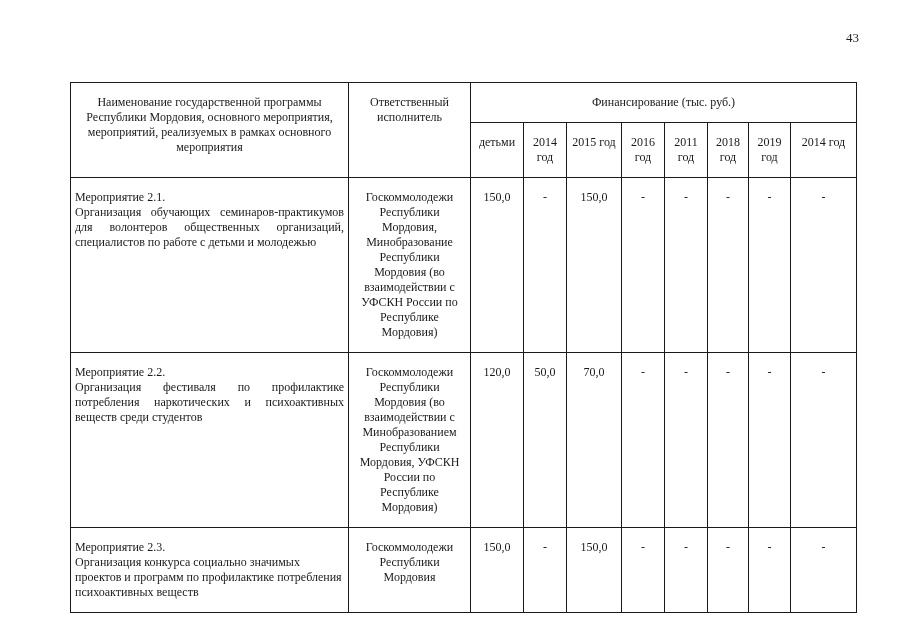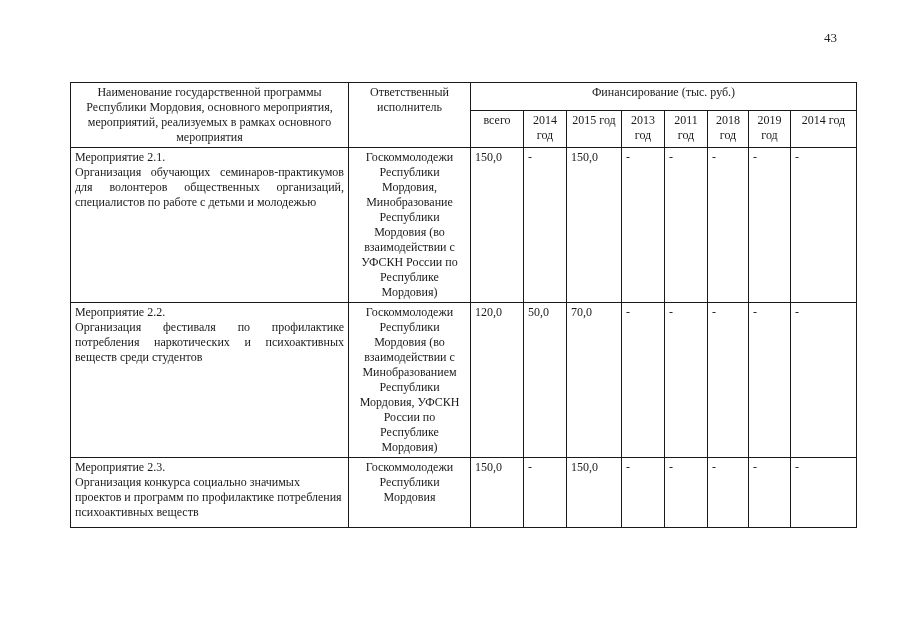--- a/index.html
+++ b/index.html
@@ -12,38 +12,38 @@
     width: 905px;
     height: 640px;
     background: #ffffff;
     font-family: "Liberation Serif", "DejaVu Serif", serif;
     color: #1a1a1a;
     overflow: hidden;
   }
   .page-number {
     position: absolute;
     top: 30px;
-    right: 68px;
+    right: 46px;
     font-size: 13px;
     color: #222;
   }
   table.doc-table {
     position: absolute;
     left: 70px;
     top: 82px;
     width: 786px;
     border-collapse: collapse;
     table-layout: fixed;
     font-size: 12px;
     line-height: 1.25;
   }
   table.doc-table th,
   table.doc-table td {
     border: 1px solid #1a1a1a;
-    padding: 2px 4px;
+    padding: 12px 4px;
     vertical-align: top;
     overflow: hidden;
   }
   table.doc-table th {
     font-weight: normal;
     text-align: center;
   }
   th.financing-header {
     vertical-align: middle;
   }
@@ -53,21 +53,21 @@
     padding-left: 5px;
     padding-right: 5px;
   }
   td.name-cell.align-left {
     text-align: left;
   }
   td.exec-cell {
     text-align: center;
   }
   td.val-cell {
-    text-align: left;
+    text-align: center;
   }
 </style>
 </head>
 <body>
 
 <div class="page">
 
   <div class="page-number">43</div>
 
   <table class="doc-table">
@@ -83,24 +83,24 @@
       <col style="width:42px">
       <col style="width:66px">
     </colgroup>
     <thead>
       <tr style="height:26px">
         <th rowspan="2">Наименование государственной программы Республики Мордовия, основного мероприятия, мероприятий, реализуемых в рамках основного мероприятия</th>
         <th rowspan="2">Ответственный исполнитель</th>
         <th colspan="8" class="financing-header">Финансирование (тыс. руб.)</th>
       </tr>
       <tr style="height:32px">
-        <th>всего</th>
+        <th>детьми</th>
         <th>2014 год</th>
         <th>2015 год</th>
-        <th>2013 год</th>
+        <th>2016 год</th>
         <th>2011 год</th>
         <th>2018 год</th>
         <th>2019 год</th>
         <th>2014 год</th>
       </tr>
     </thead>
     <tbody>
 
       <tr style="height:150px">
         <td class="name-cell">Мероприятие 2.1.

